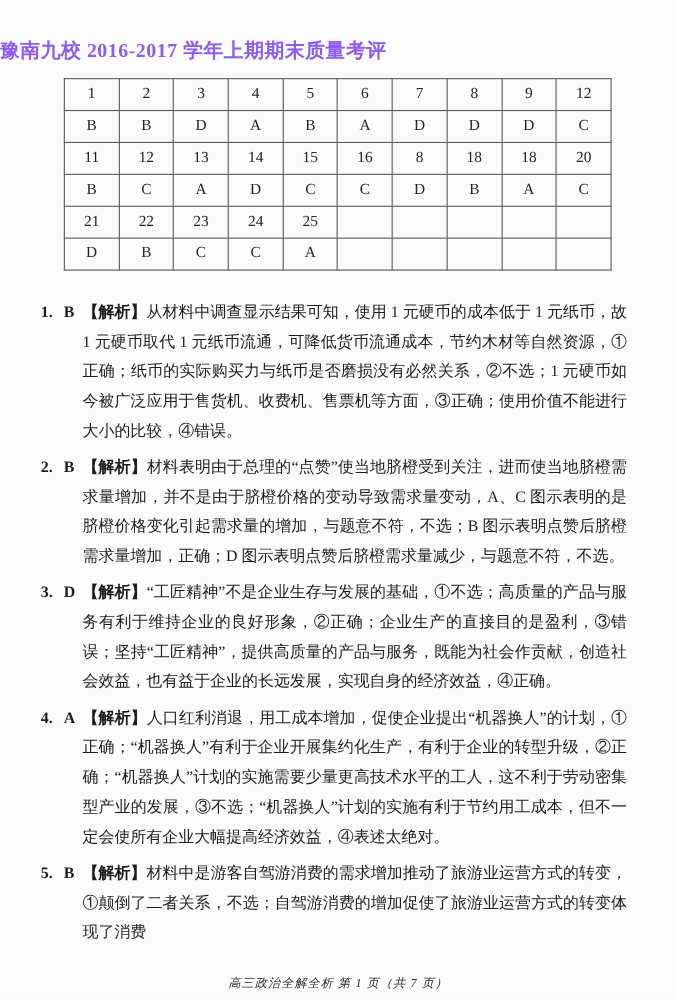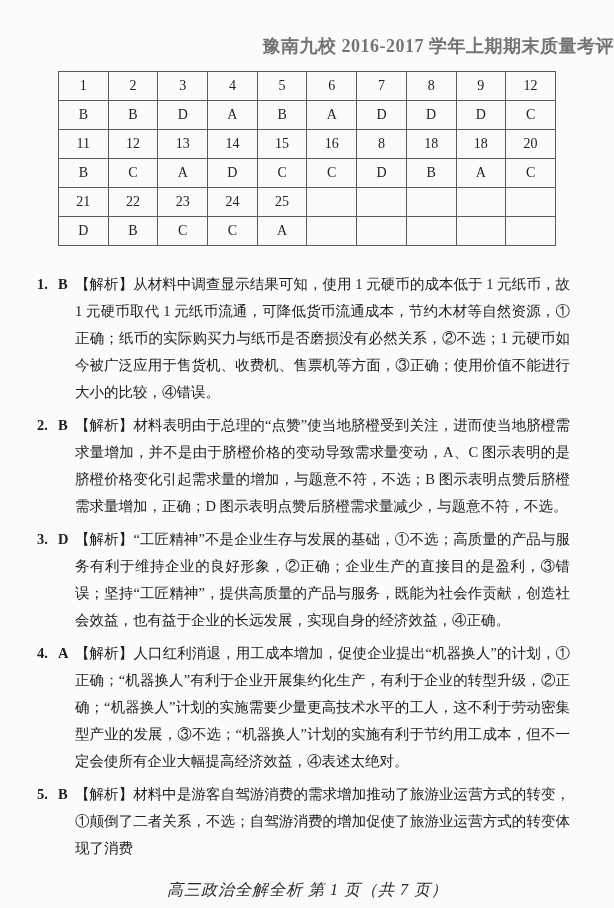--- a/index.html
+++ b/index.html
@@ -13,25 +13,25 @@
     width: 614px;
     height: 908px;
     margin: 0 auto;
     background: #fbfbf9;
     color: #1c1c1c;
     overflow: hidden;
     box-sizing: border-box;
   }
   .title {
     margin-top: 34px;
-    text-align: right;
+    text-align: left;
     font-size: 18px;
     font-weight: bold;
     letter-spacing: 0.5px;
-    color: #737373;
+    color: #8b5cf6;
   }
   .subtitle {
     margin-top: 9px;
     text-align: center;
     font-size: 29px;
     font-weight: bold;
     letter-spacing: 2px;
     color: #111;
   }
   table.answers {
@@ -70,29 +70,29 @@
     flex: 0 0 17px;
     font-weight: bold;
   }
   .exp-body {
     flex: 1;
     text-align: justify;
     text-justify: inter-ideograph;
     margin-left: 0;
   }
   .exp-label {
-    font-weight: normal;
+    font-weight: bold;
   }
   .footer {
     position: absolute;
     left: 1px;
     right: 0;
     bottom: 7px;
     text-align: center;
-    font-size: 16px;
+    font-size: 11px;
     font-style: italic;
     color: #2a2a2a;
     letter-spacing: 1px;
   }
 </style>
 </head>
 <body>
 
 <div class="page">
   <div class="title">豫南九校 2016-2017 学年上期期末质量考评</div>

